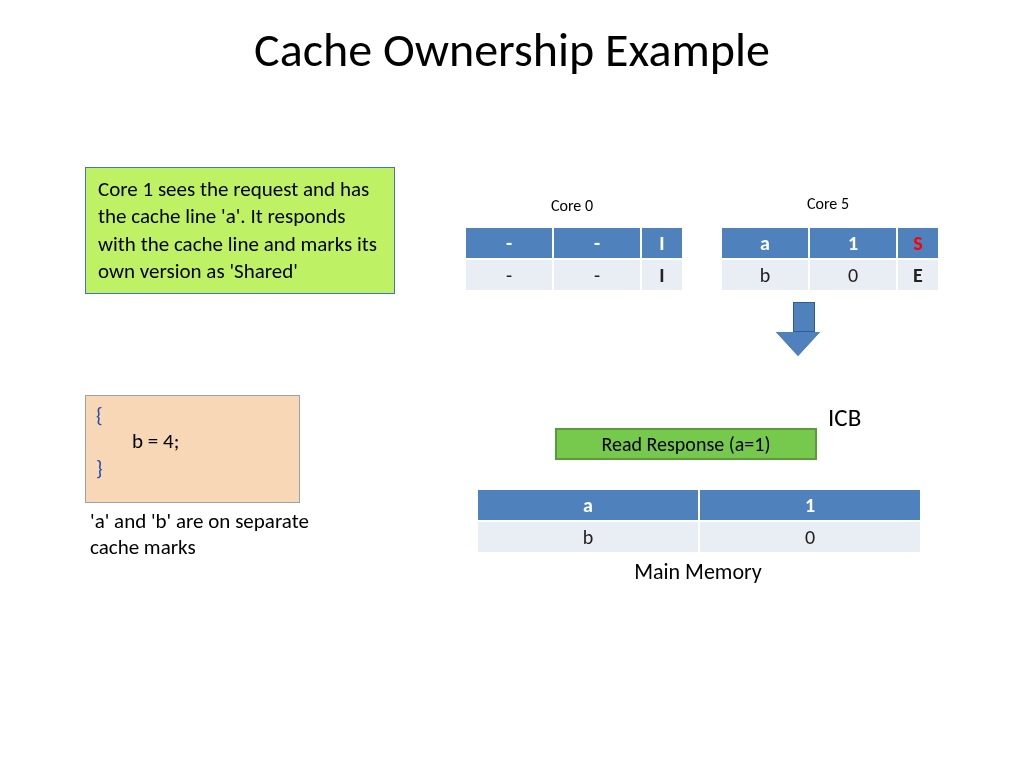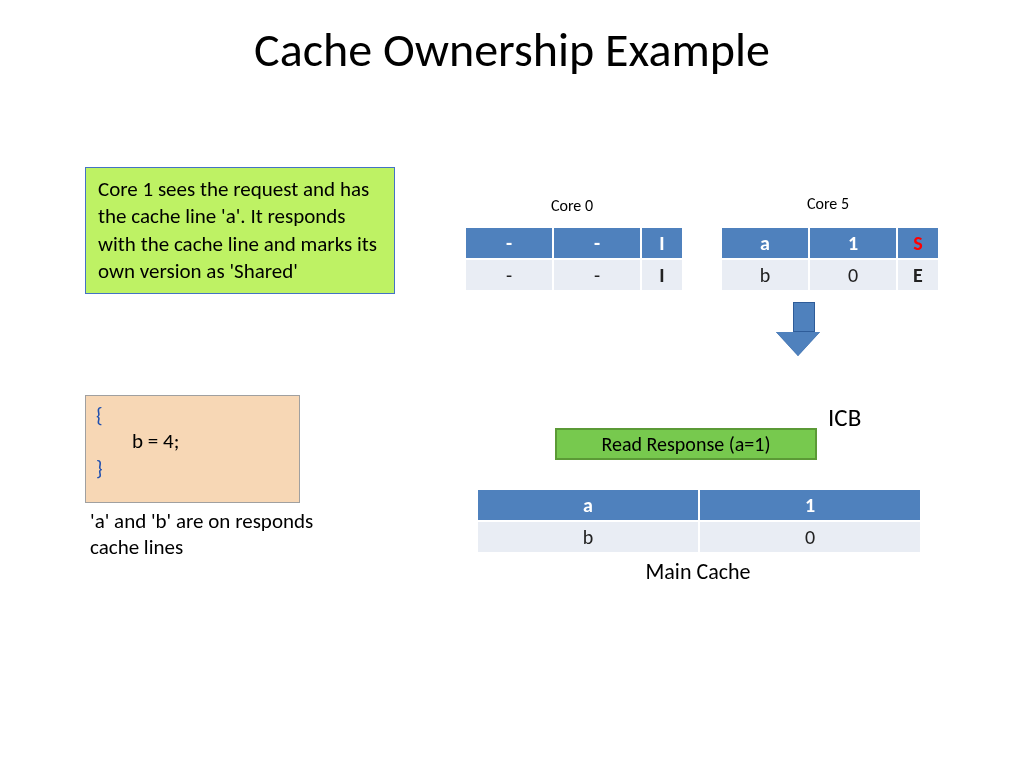--- a/index.html
+++ b/index.html
@@ -149,21 +149,21 @@
 <div class="slide-title">Cache Ownership Example</div>
 
 <div class="desc-box">Core 1 sees the request and has the cache line 'a'. It responds with the cache line and marks its own version as 'Shared'</div>
 
 <div class="code-box">
   <div class="brace">{</div>
   <div class="stmt">b = 4;</div>
   <div class="brace">}</div>
 </div>
 
-<div class="note">'a' and 'b' are on responds cache lines</div>
+<div class="note">'a' and 'b' are on separate cache marks</div>
 
 <div class="core-label" style="top:196px; left:507px; width:130px;">Core 0</div>
 <table class="cache-table" id="core0">
   <tbody>
       <tr>
     <td class="hdr">-</td>
     <td class="hdr">-</td>
     <td class="hdr">I</td>
   </tr>
   <tr>
@@ -203,13 +203,13 @@
       <tr>
     <td class="hdr">a</td>
     <td class="hdr">1</td>
   </tr>
   <tr>
     <td class="row">b</td>
     <td class="row">0</td>
   </tr>
 </tbody>
   </table>
-<div class="mm-label">Main Cache</div>
+<div class="mm-label">Main Memory</div>
 
 </body></html>

